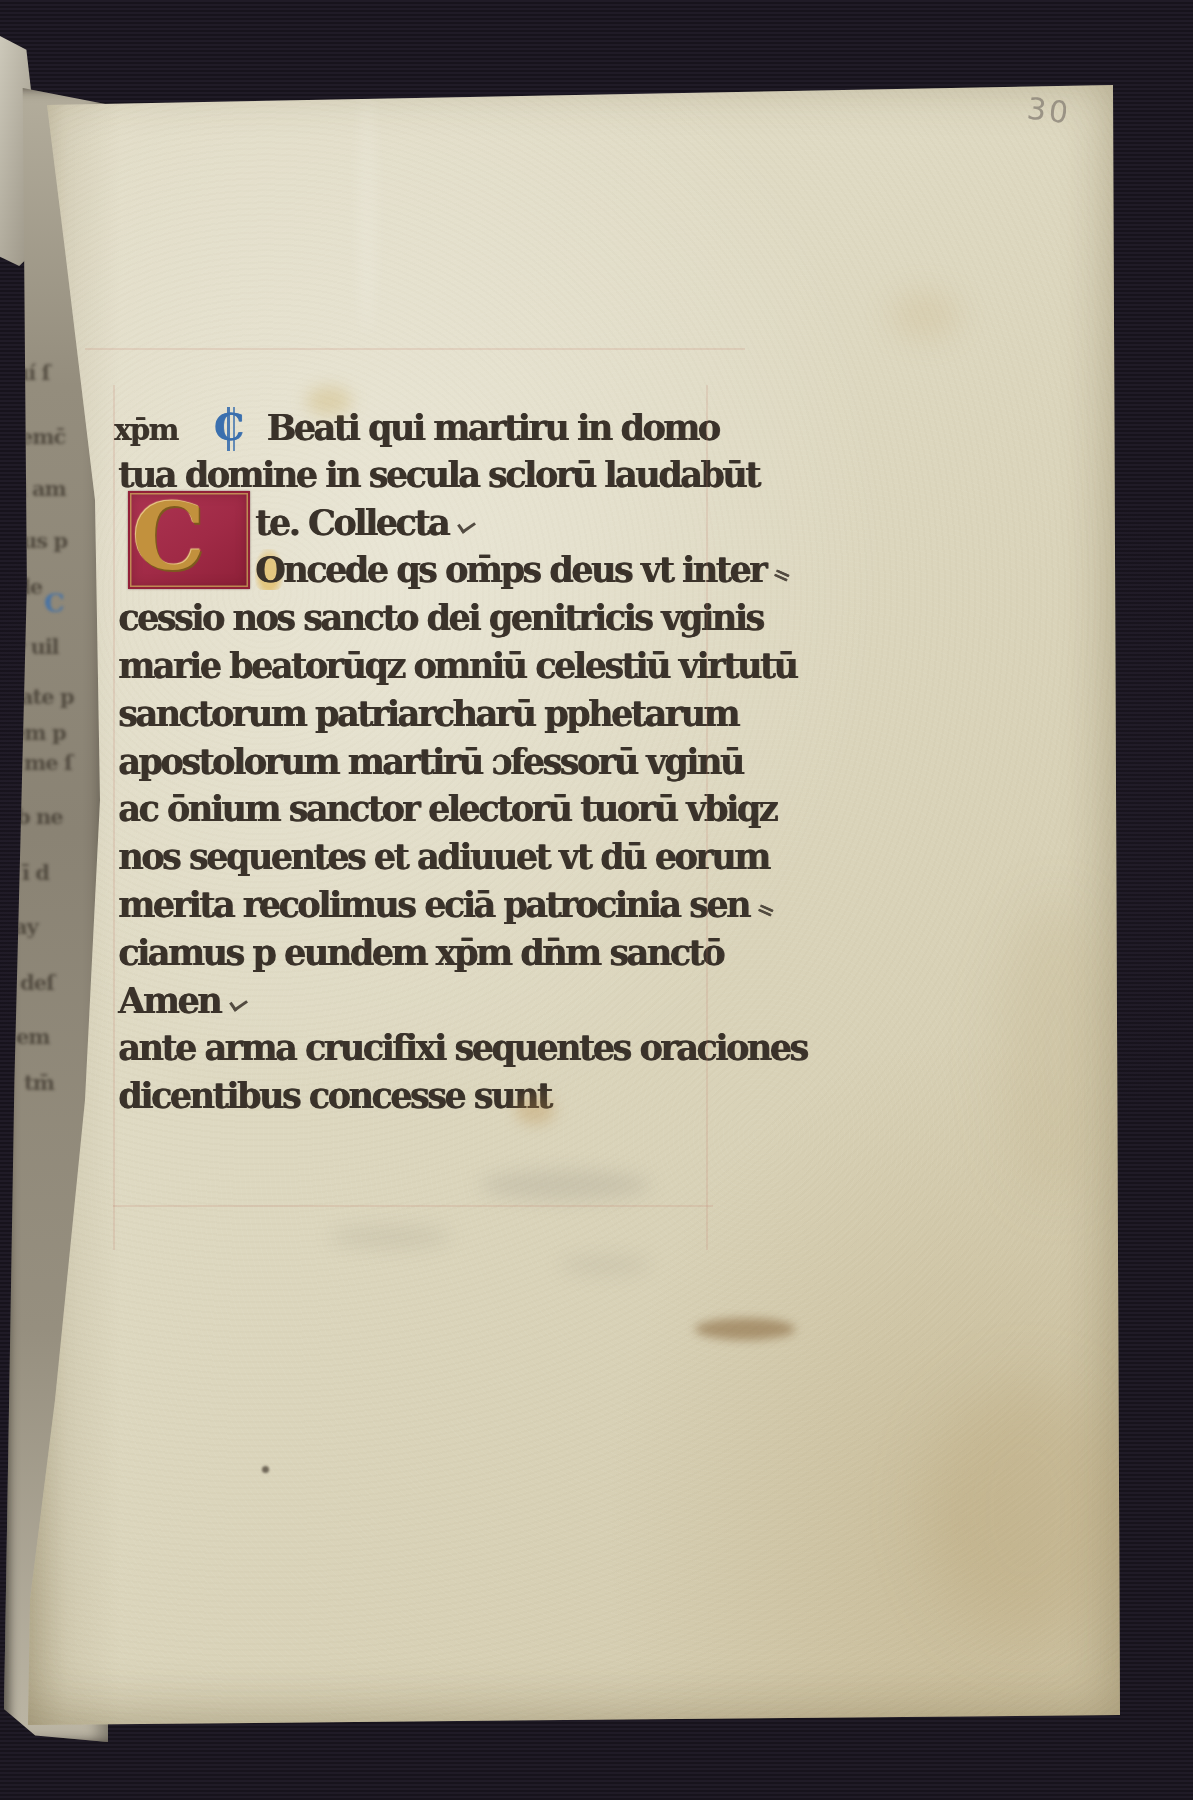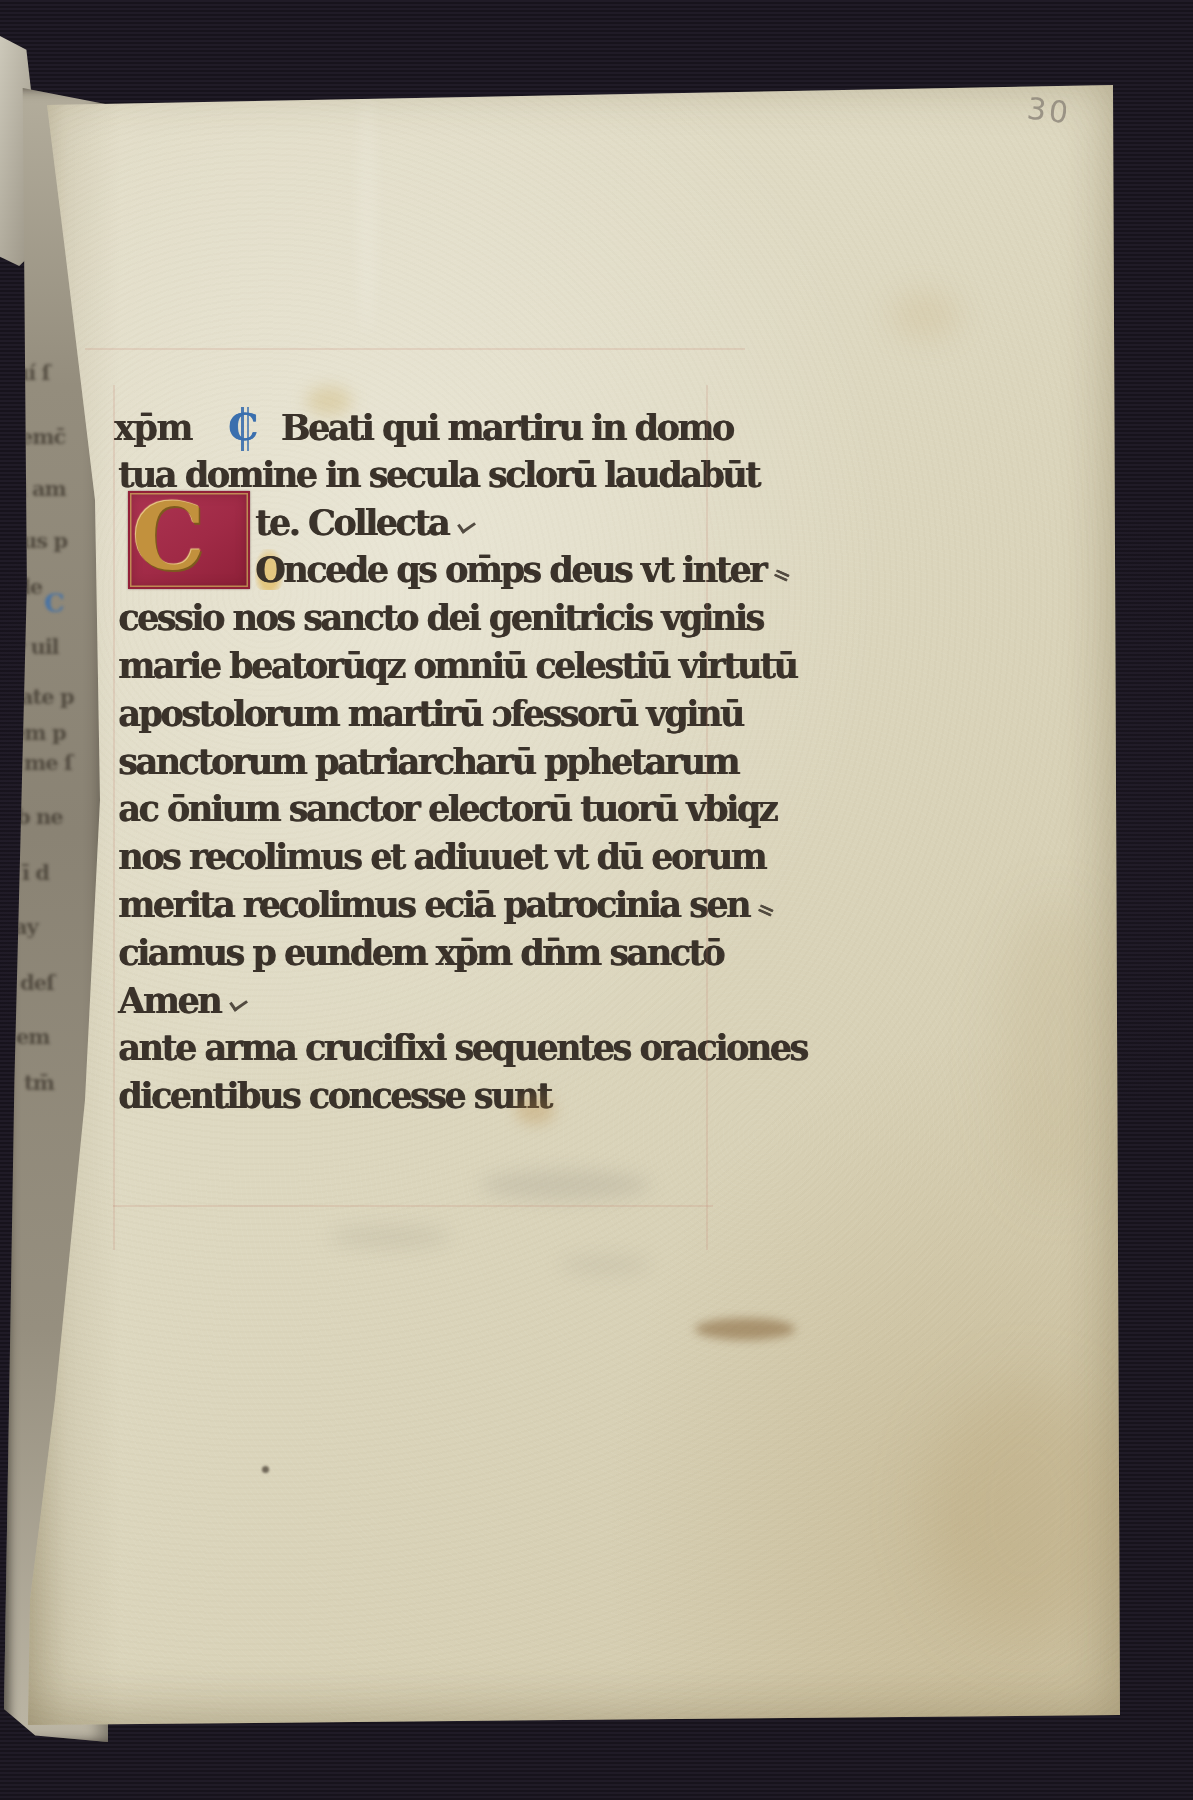--- a/index.html
+++ b/index.html
@@ -36,21 +36,21 @@
     pointer-events:none;}
   .folio{position:absolute;left:1002px;top:8px;font-family:"DejaVu Sans","Liberation Sans",sans-serif;
     font-size:30px;color:#8b8478;transform:rotate(7deg);letter-spacing:3px;opacity:.8;}
   .rule{position:absolute;background:#c27d6d;opacity:.18;pointer-events:none;}
   .rule.v{width:1.5px;} .rule.h{height:1.5px;}
   
   .text-block{position:absolute;left:93px;top:318px;width:640px;}
   .line{height:47.8px;line-height:47.8px;white-space:pre;font-weight:bold;
     font-size:35px;letter-spacing:-2.5px;color:#3a322a;}
   .ink{text-shadow:.7px 0 0 rgba(58,50,42,.9);}
-  .gloss{font-size:35px;letter-spacing:-1.5px;margin-left:-4px;margin-right:36px;
+  .gloss{font-size:29px;letter-spacing:-1.5px;margin-left:-4px;margin-right:36px;
     text-shadow:.5px 0 0 rgba(58,50,42,.8);}
   .pilcrow{display:inline-block;position:relative;color:#3a6fae;margin-right:12px;
     font-size:38px;text-shadow:.7px 0 0 rgba(58,111,174,.9);}
   .pilcrow::before{content:"";position:absolute;left:48%;top:8%;width:2.5px;height:92%;background:currentColor;opacity:.9;}
   .pilcrow::after{content:"";position:absolute;left:68%;top:8%;width:2.5px;height:92%;background:currentColor;opacity:.75;}
   .ywash{position:relative;border-radius:8px;
     background:radial-gradient(ellipse at 50% 60%, rgba(226,183,85,.65) 0 42%, rgba(226,183,85,0) 78%);}
   .gap{display:inline-block;height:1px;}
   .tick{display:inline-block;width:13px;height:7px;border-left:3px solid #3a322a;
     border-bottom:3px solid #3a322a;transform:rotate(-35deg) translateY(-6px);margin-left:14px;opacity:.85;}
@@ -99,24 +99,24 @@
       <div class="initial-letter">C</div>
     </div>
 
     <div class="text-block">
         <div class="line"><span class="gloss ink">xp̄m</span><span class="pilcrow">C</span><span class="gap" style="width: 13px;"></span><span class="ink">Beati qui martiru in domo</span></div>
         <div class="line"><span class="ink">tua domine in secula sclorū laudabūt</span></div>
         <div class="line" style="padding-left: 137px;"><span class="ink">te. Collecta</span><span class="tick"></span></div>
         <div class="line" style="padding-left: 137px;"><span class="ink ywash">O</span><span class="ink">ncede qs om̄ps deus vt inter</span><span class="hyph ink">=</span></div>
         <div class="line"><span class="ink">cessio nos sancto dei genitricis vginis</span></div>
         <div class="line"><span class="ink">marie beatorūqz omniū celestiū virtutū</span></div>
+        <div class="line"><span class="ink">sanctorum patriarcharū pphetarum</span></div>
         <div class="line"><span class="ink">apostolorum martirū ɔfessorū vginū</span></div>
-        <div class="line"><span class="ink">sanctorum patriarcharū pphetarum</span></div>
         <div class="line"><span class="ink">ac ōnium sanctor electorū tuorū vbiqz</span></div>
-        <div class="line"><span class="ink">nos recolimus et adiuuet vt dū eorum</span></div>
+        <div class="line"><span class="ink">nos sequentes et adiuuet vt dū eorum</span></div>
         <div class="line"><span class="ink">merita recolimus eciā patrocinia sen</span><span class="hyph ink">=</span></div>
         <div class="line"><span class="ink">ciamus p eundem xp̄m dn̄m sanctō</span></div>
         <div class="line"><span class="ink">Amen</span><span class="tick"></span></div>
         <div class="line"><span class="ink">ante arma crucifixi sequentes oraciones</span></div>
         <div class="line"><span class="ink">dicentibus concesse sunt</span></div>
       </div>
   <div class="stain" style="left: 670px; top: 1233px; width: 100px; height: 22px; background: rgba(125, 90, 45, 0.5); filter: blur(5px);"></div>
       <div class="stain" style="left: 237px; top: 1381px; width: 7px; height: 7px; background: rgba(55, 45, 35, 0.65); filter: blur(1px);"></div>
       <div class="stain" style="left: 281px; top: 301px; width: 46px; height: 30px; background: rgba(195, 160, 75, 0.28); filter: blur(8px);"></div>
       <div class="stain" style="left: 865px; top: 205px; width: 70px; height: 50px; background: rgba(185, 155, 95, 0.15); filter: blur(14px);"></div>

